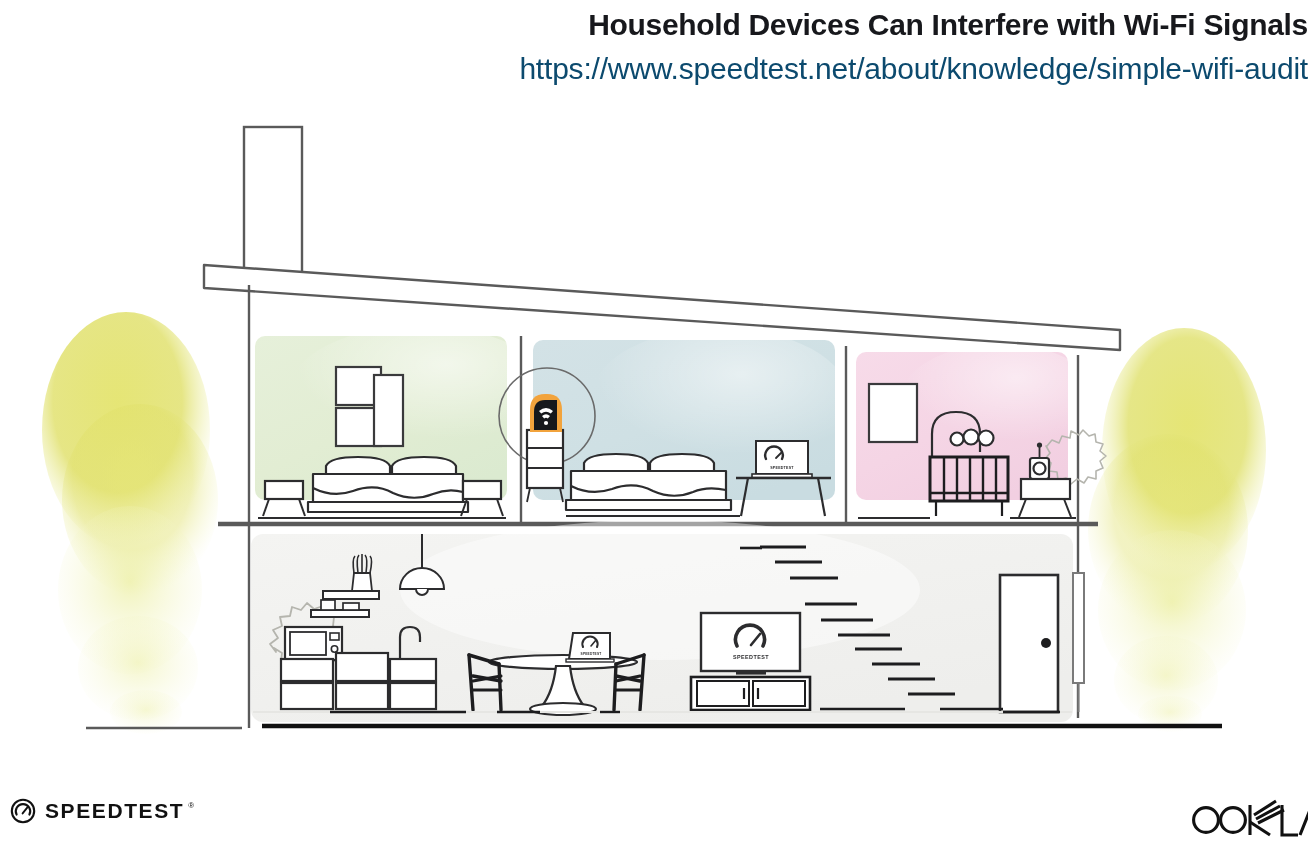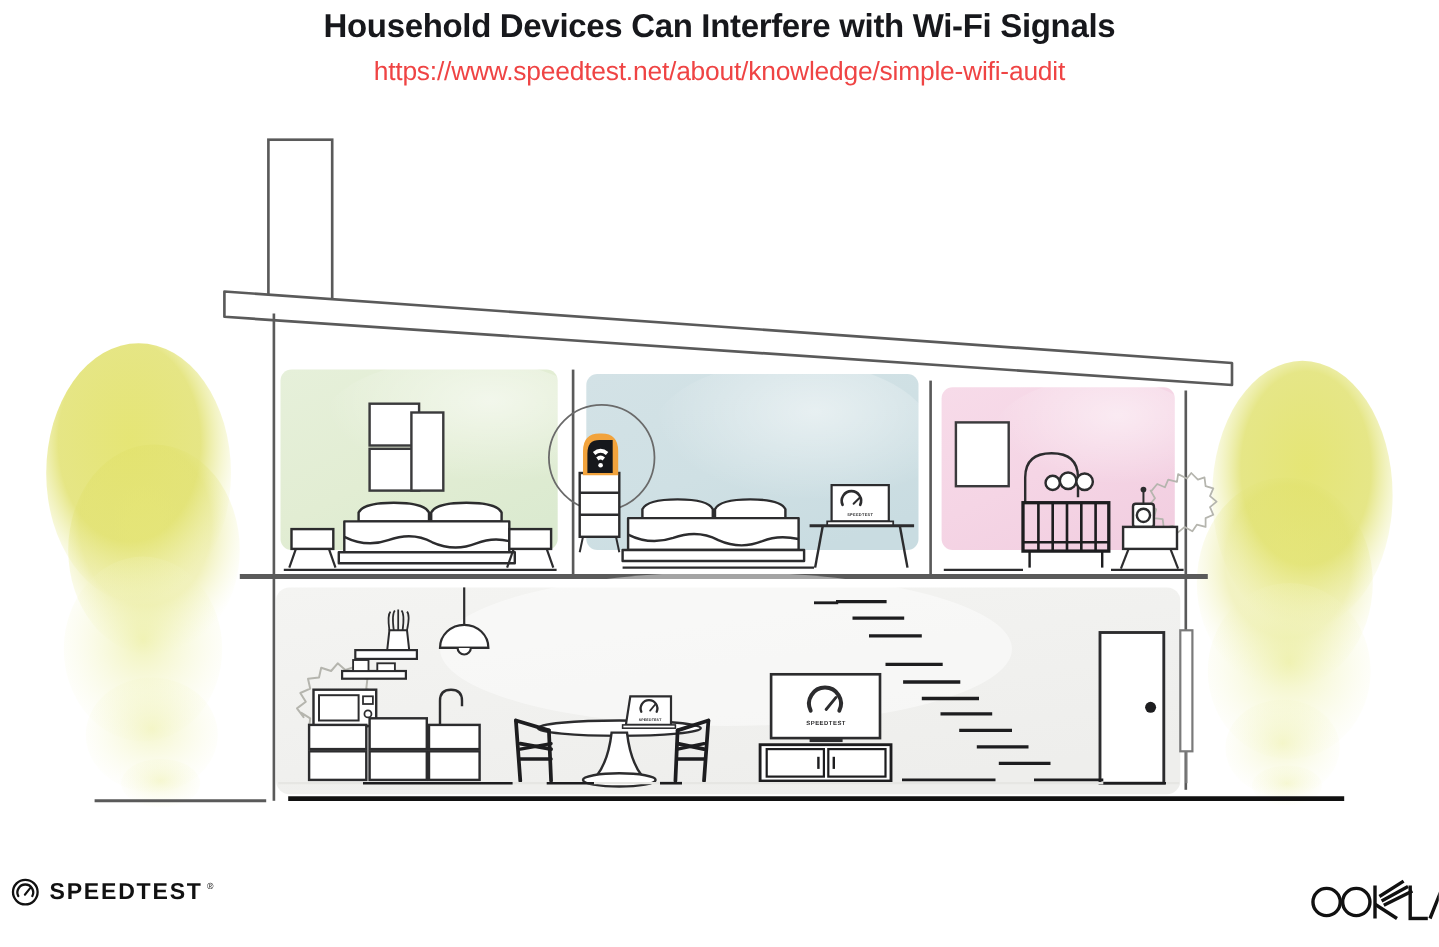--- a/index.html
+++ b/index.html
@@ -2,27 +2,27 @@
 <html><head>
 <meta charset="utf-8">
 <style>
   html,body{margin:0;padding:0;background:#ffffff;}
   body{
     width:1308px;height:861px;position:relative;overflow:hidden;
     font-family:"Liberation Sans", sans-serif;
     -webkit-font-smoothing:antialiased;
   }
   #stage{position:absolute;inset:0;width:1308px;height:861px;}
-  .hdr{position:absolute;left:0;right:0;text-align:center;}
+  .hdr{position:absolute;left:0;right:0;text-align:right;}
   #title{
     top:8px;font-size:30px;font-weight:bold;color:#17181c;
     letter-spacing:-0.3px;font-stretch:condensed;
   }
   #subtitle{
-    top:52px;font-size:24px;font-weight:400;color:#ef4444;
+    top:52px;font-size:30px;font-weight:400;color:#0c4a6e;
     letter-spacing:-0.2px;
   }
   .logo{position:absolute;display:flex;align-items:center;}
   #speedtest-logo{left:10px;top:798px;gap:9px;}
   #speedtest-wordmark{
     font-size:21px;font-weight:bold;letter-spacing:1.6px;color:#111;
   }
   #ookla-logo{right:-10px;top:793px;}
   svg{display:block;}
 </style>

